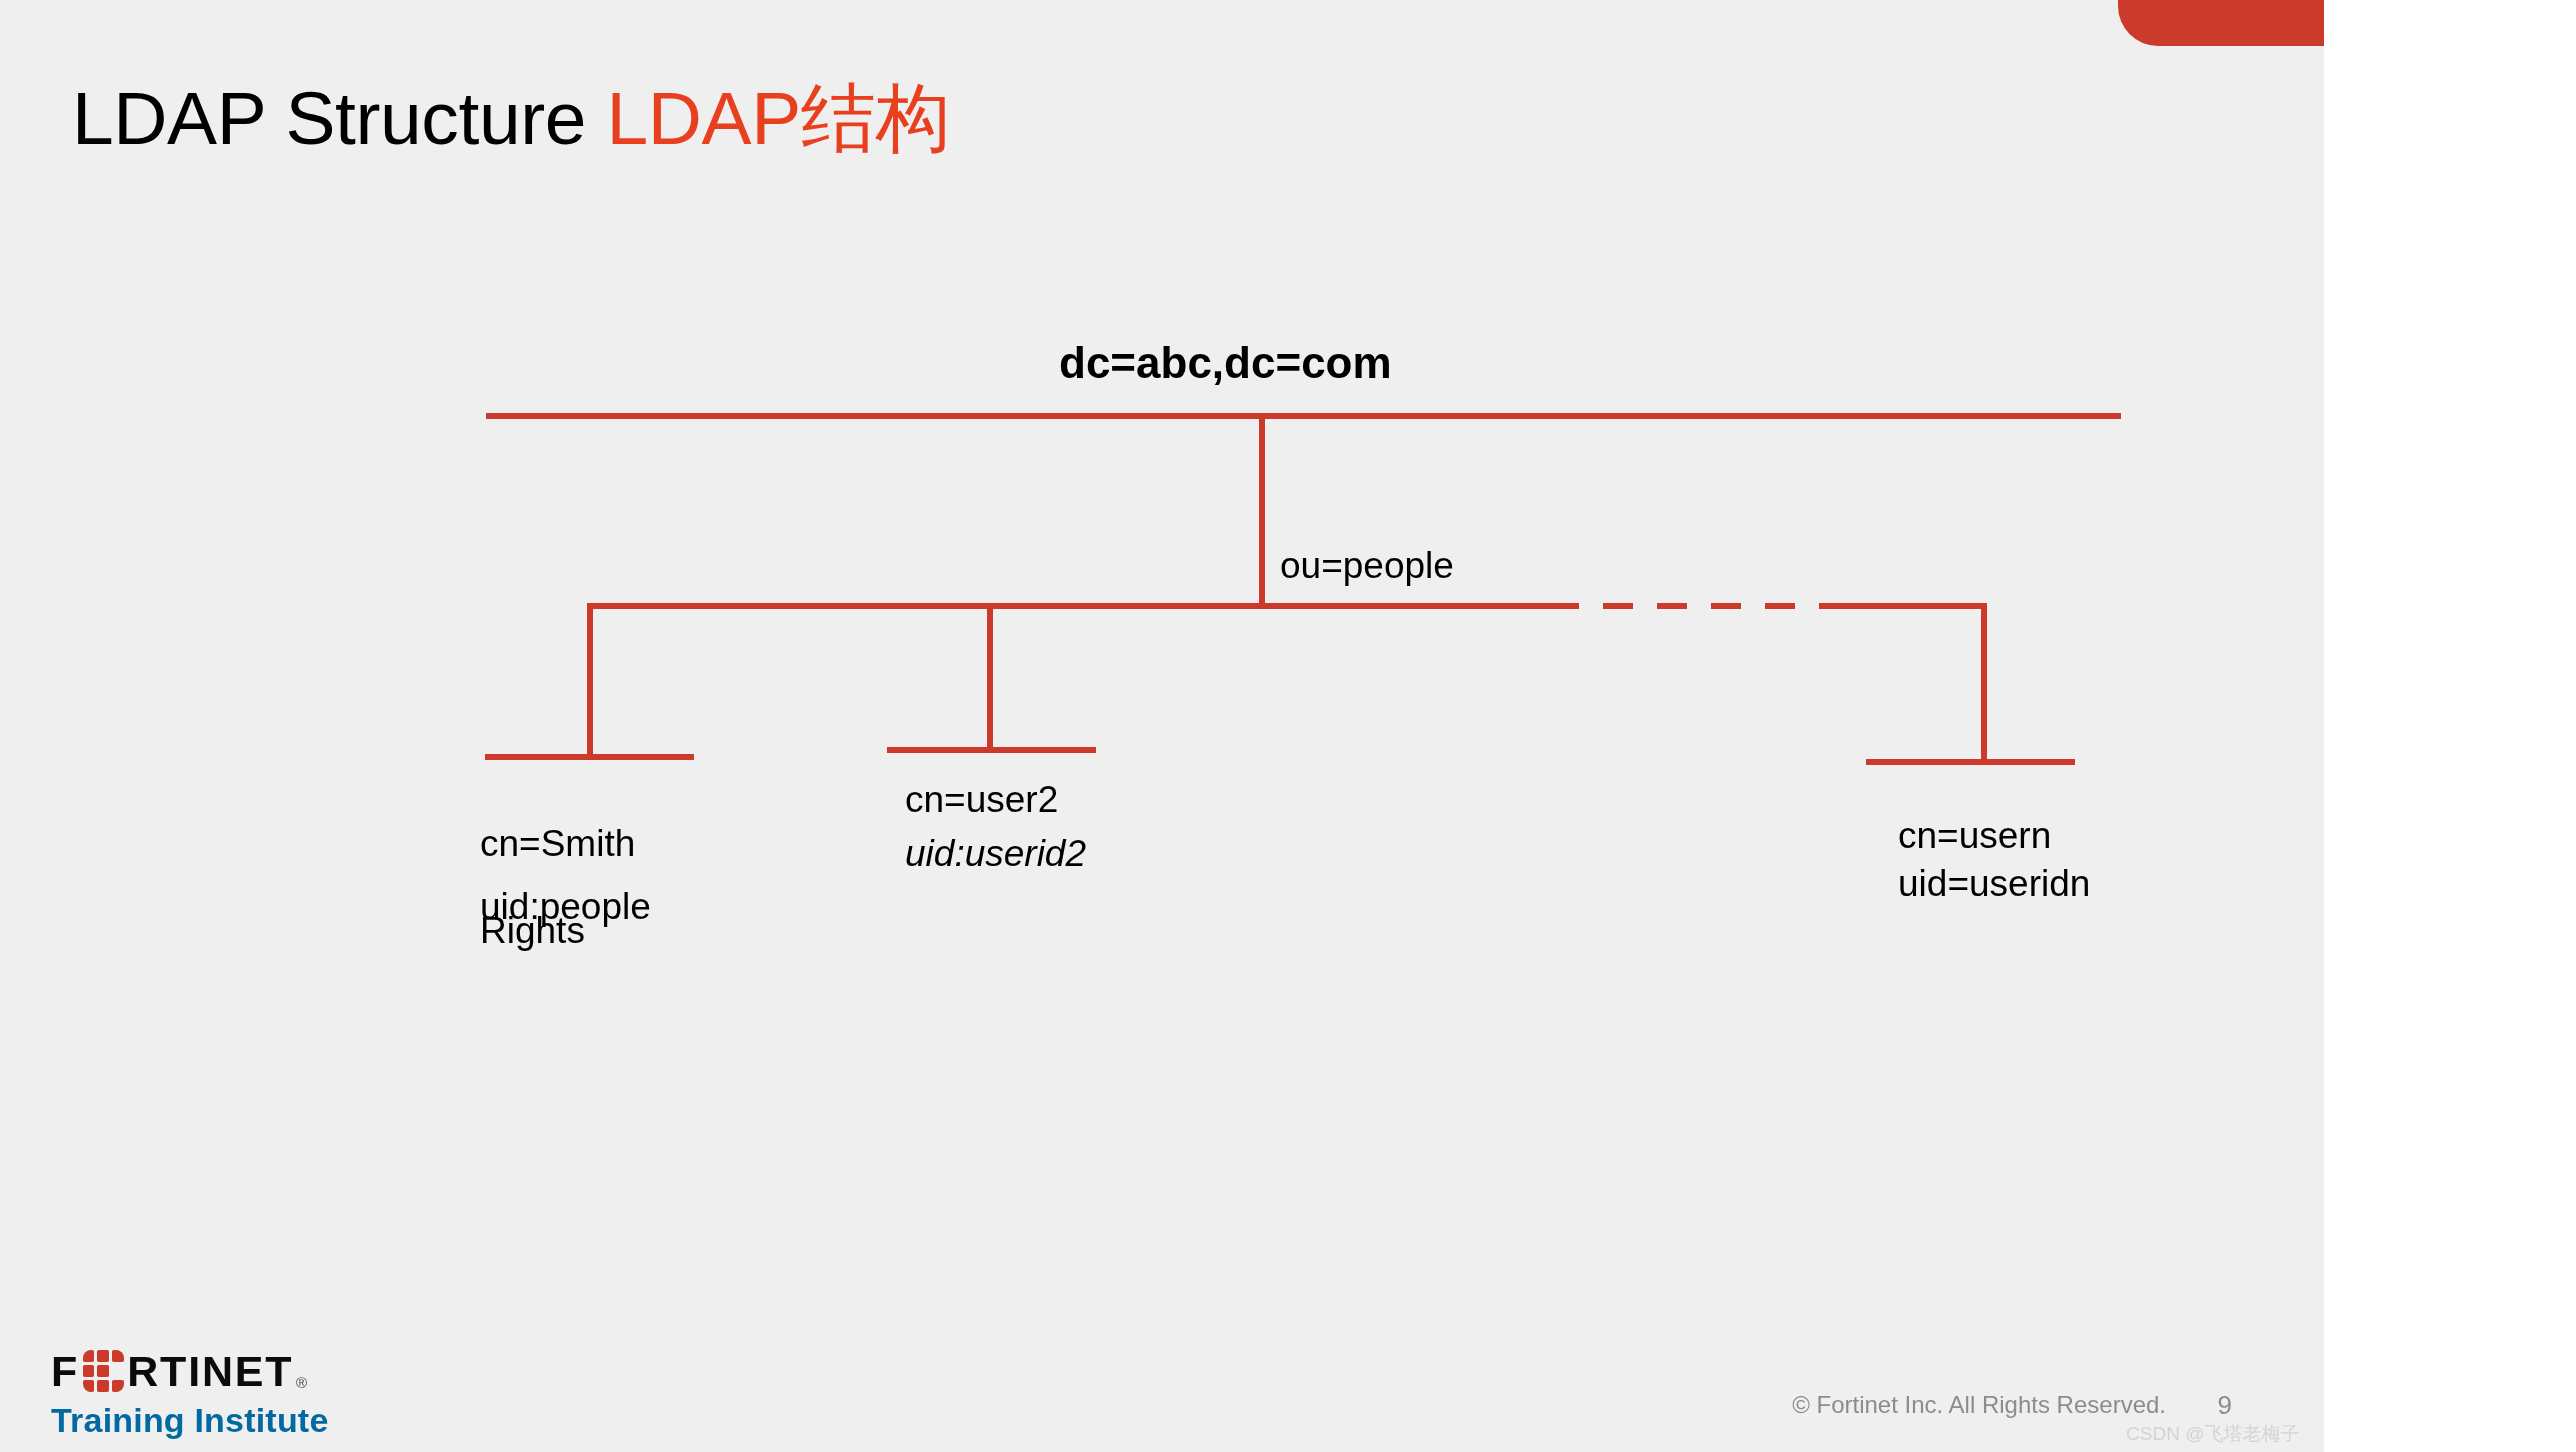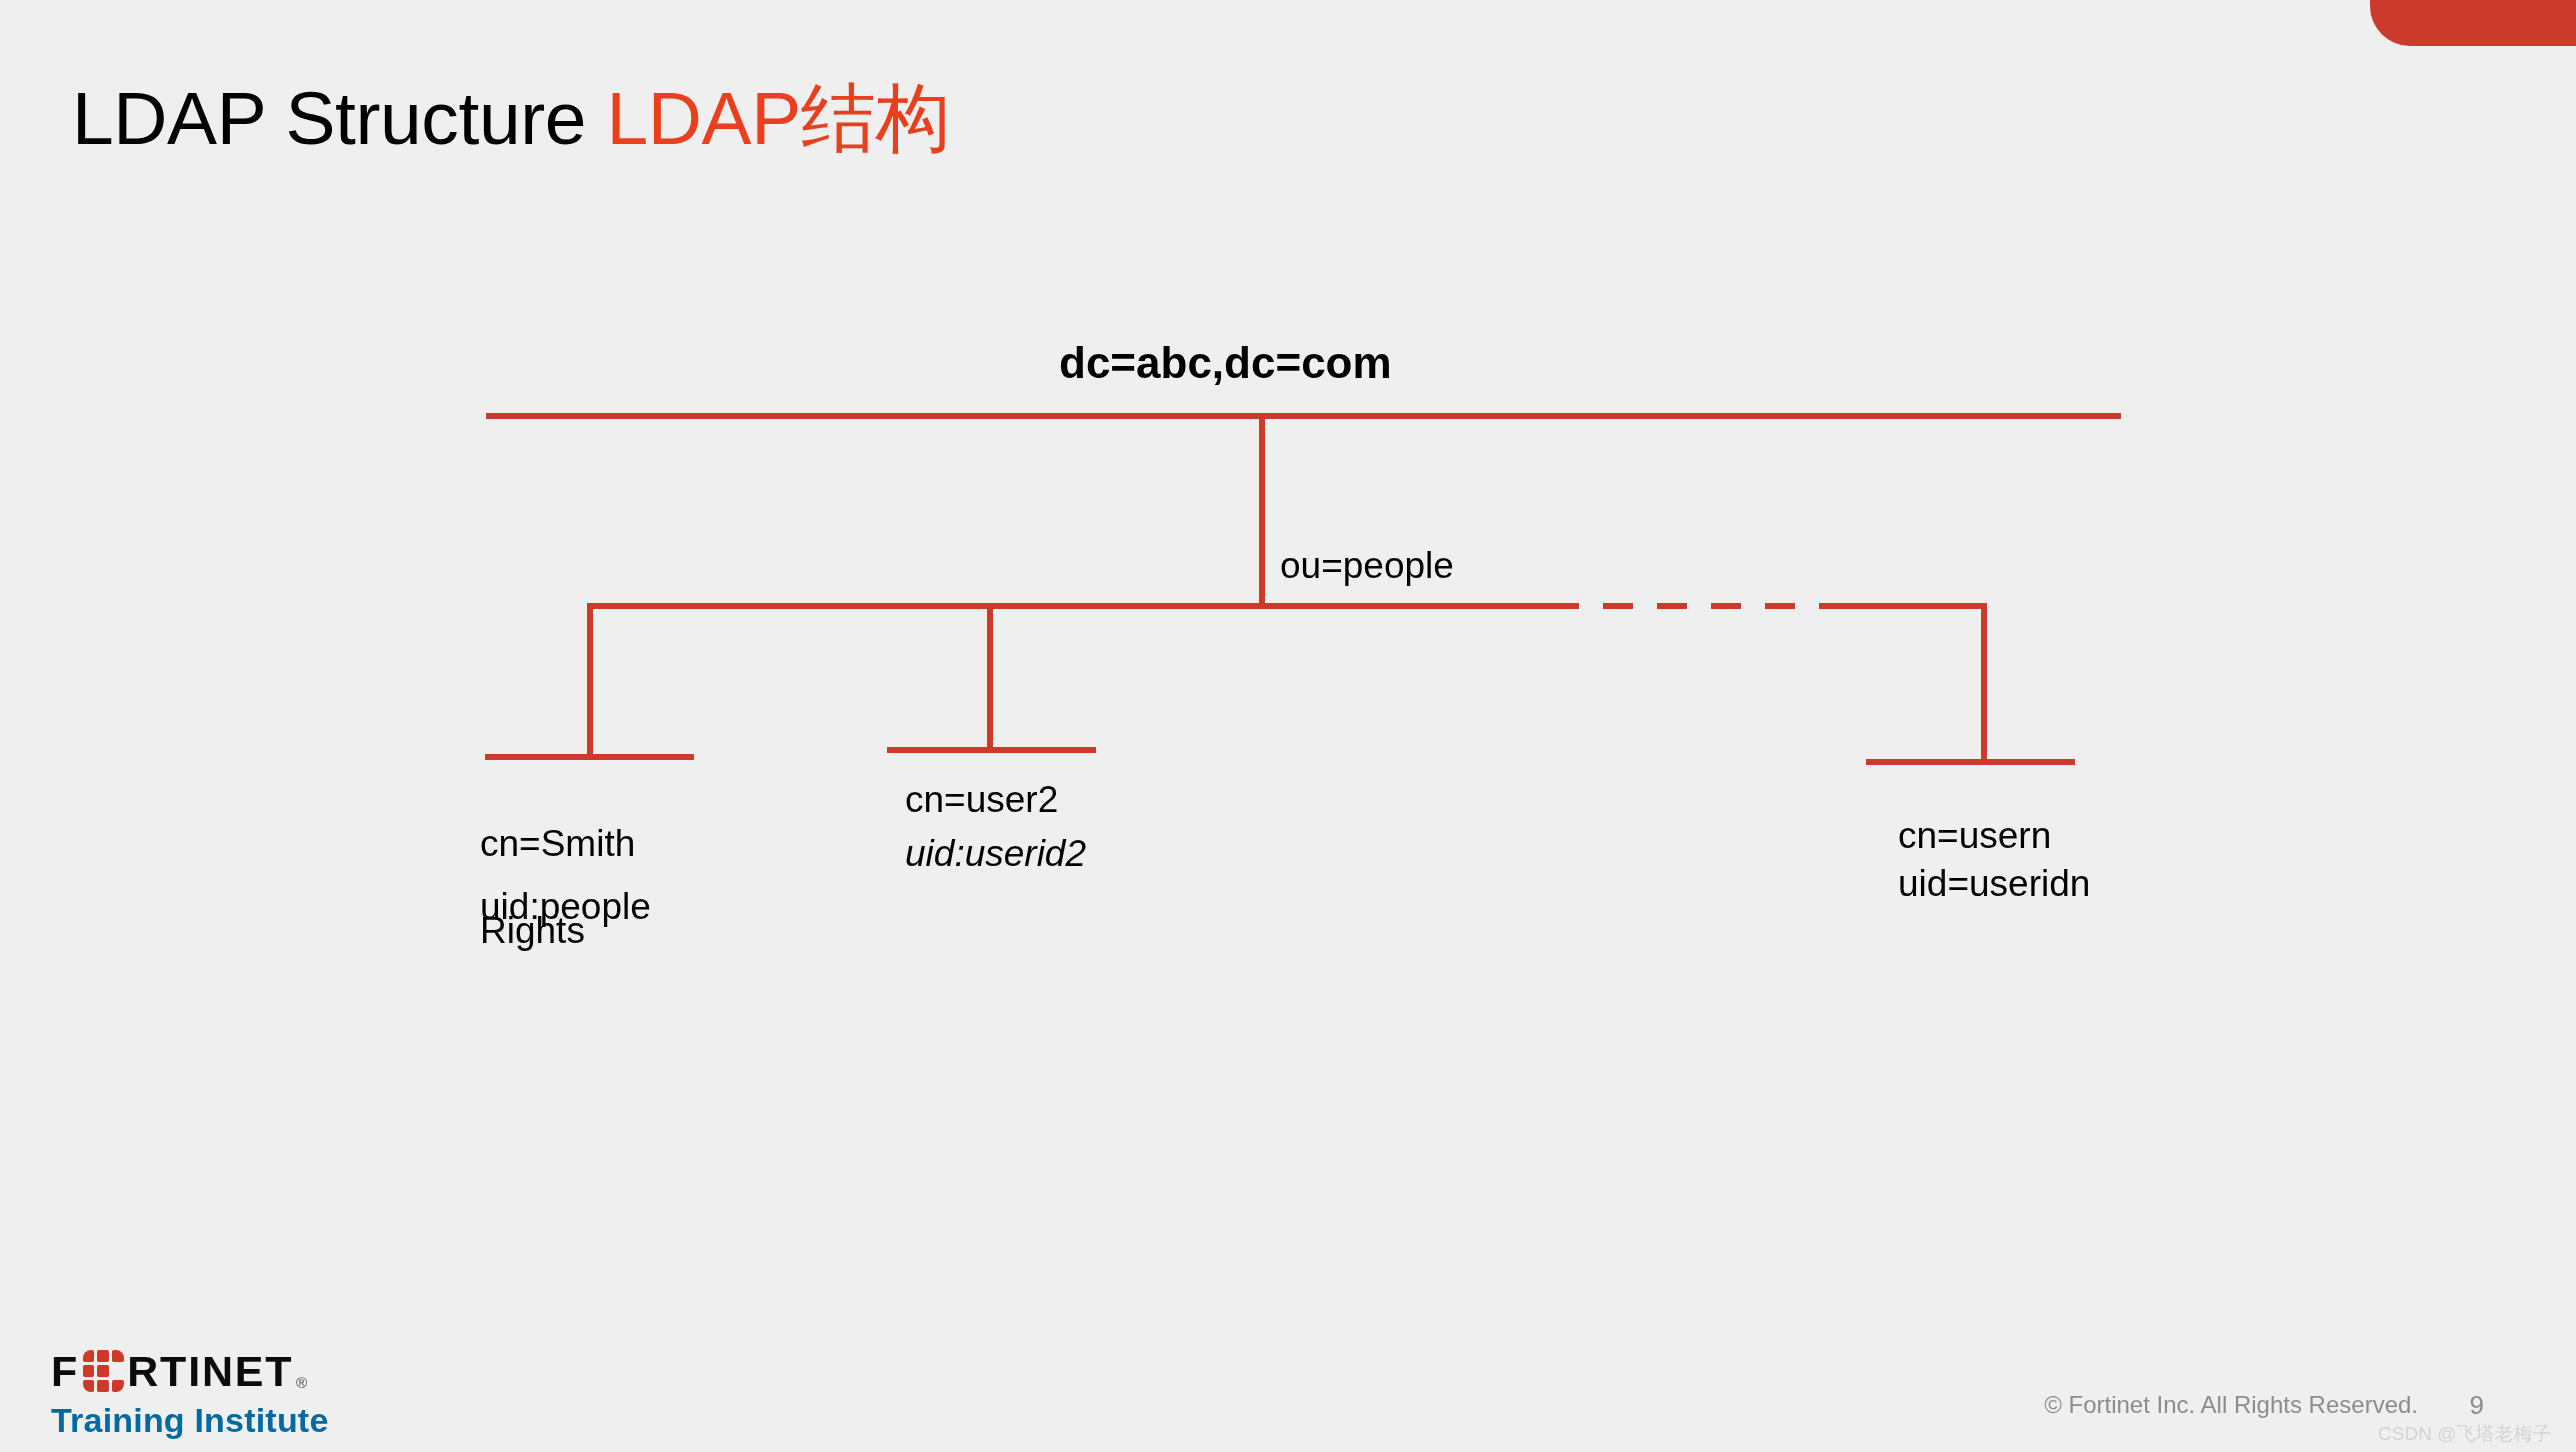--- a/index.html
+++ b/index.html
@@ -5,21 +5,21 @@
   html, body {
     margin: 0;
     padding: 0;
     background: #ffffff;
   }
   body {
     font-family: "Liberation Sans", sans-serif;
   }
   #slide {
     position: relative;
-    width: 2576px;
+    width: 2324px;
     height: 1453px;
     background: #efefef;
     overflow: hidden;
   }
 
   
   #accent-bar {
     position: absolute;
     top: 0;
     right: 0;

